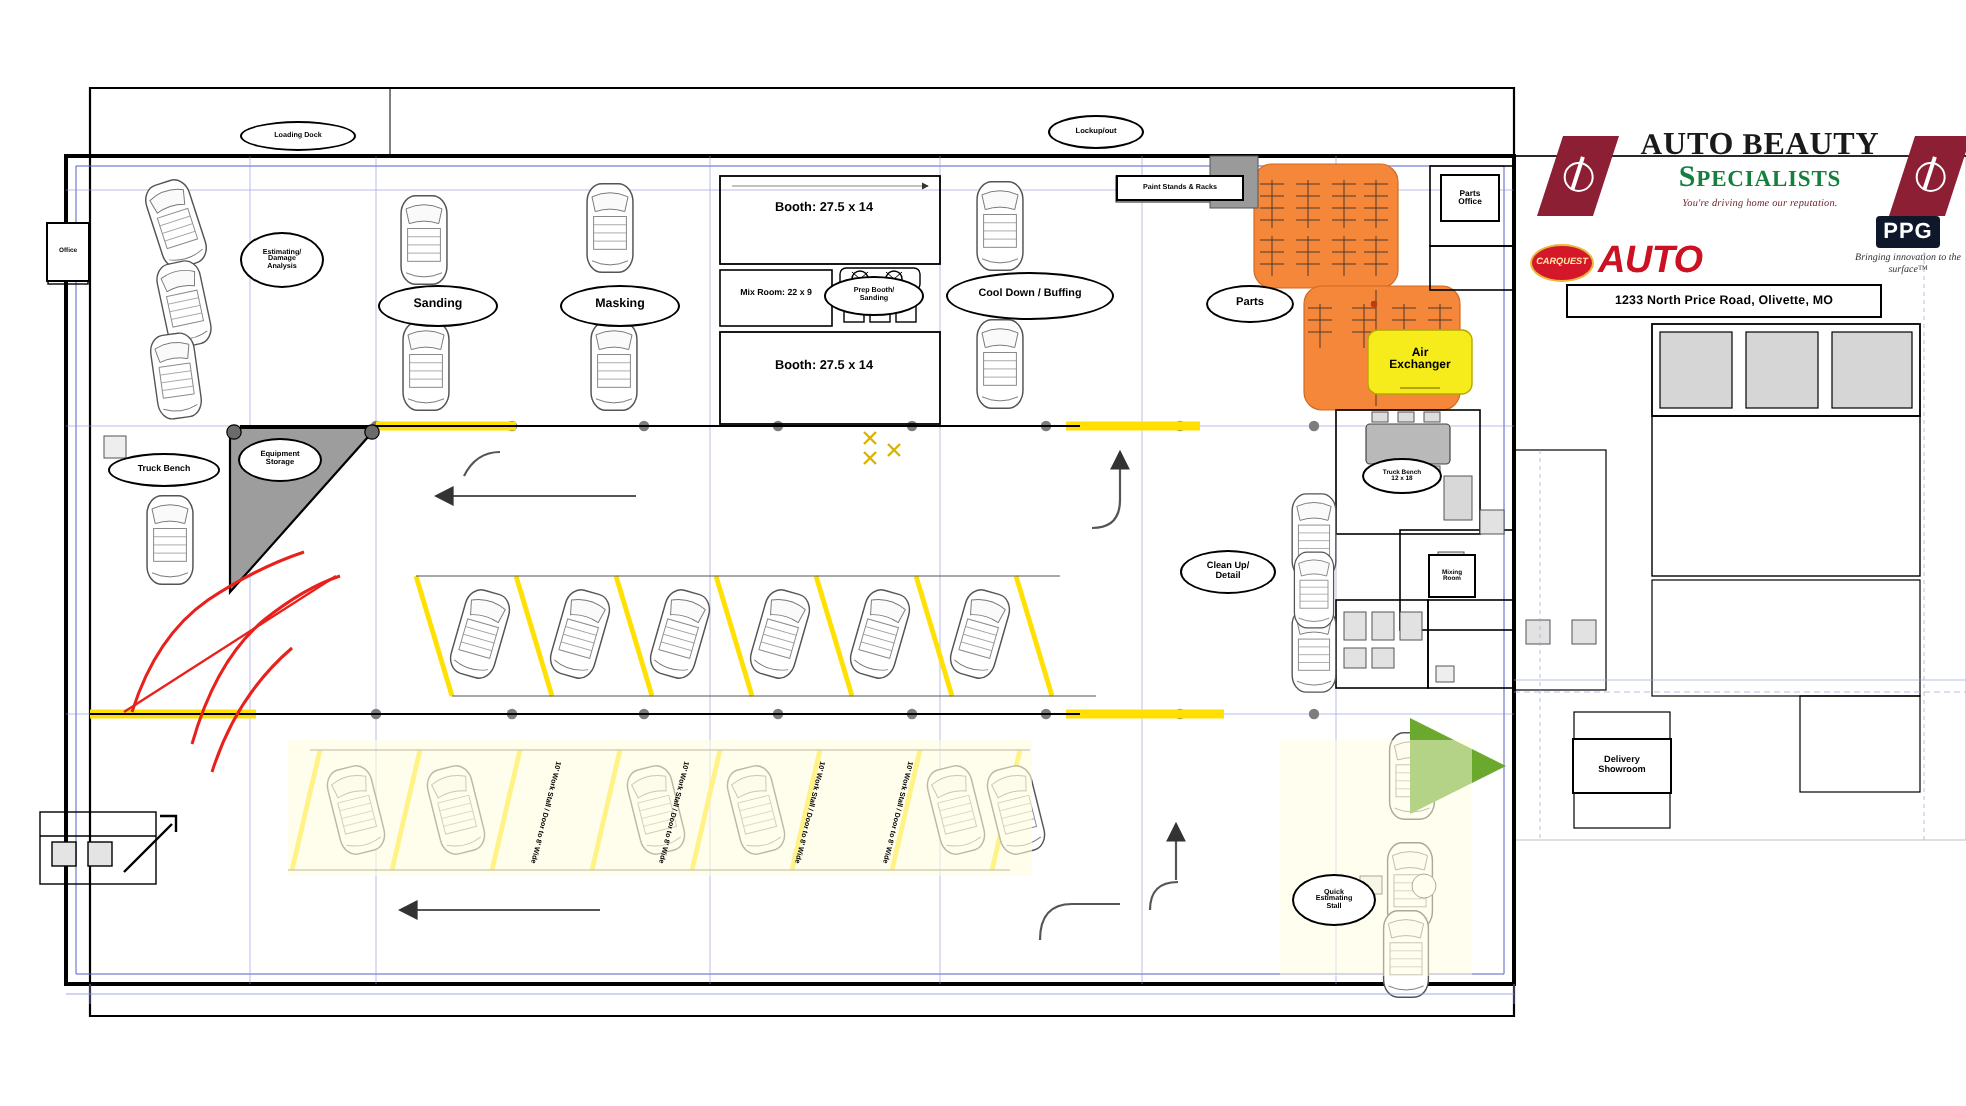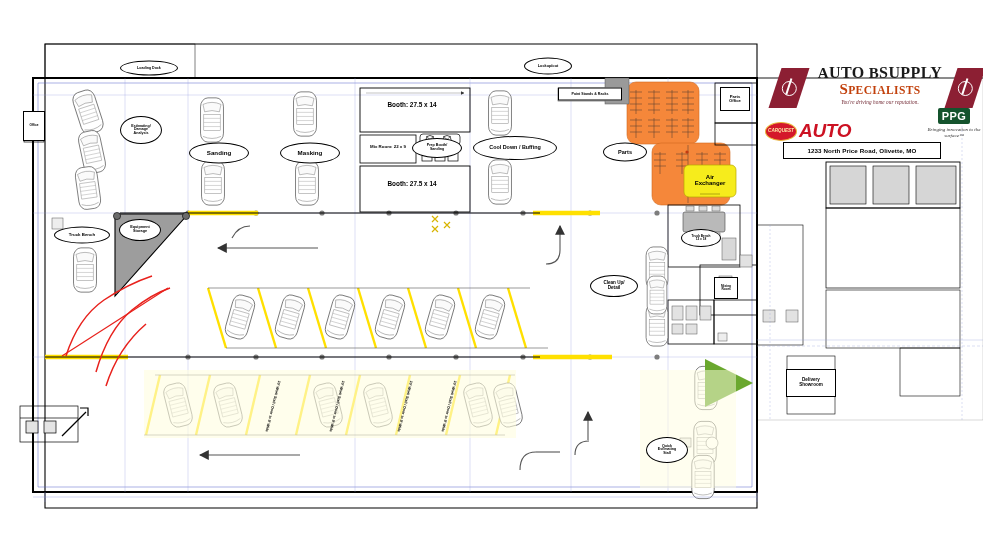--- a/index.html
+++ b/index.html
@@ -26,21 +26,21 @@
         text-align:center;font-weight:bold;line-height:1.05;white-space:pre-line;}
 
   
   #logo{position:absolute;left:757px;top:62px;width:226px;height:110px;}
   .abs-wrap{position:absolute;left:14px;top:2px;width:210px;height:55px;}
   .abs-txt{position:absolute;left:40px;top:1px;width:138px;text-align:center;}
   .abs-l1{font-family:"Liberation Serif",serif;font-weight:bold;
           font-size:15px;letter-spacing:.4px;color:#1a1a1a;line-height:1;}
   .abs-l1 .sm{font-size:16px;}
   .abs-l2{font-family:"Liberation Serif",serif;font-weight:bold;
-          font-size:15px;letter-spacing:.4px;color:#c2410c;line-height:1;margin-top:1px;}
+          font-size:15px;letter-spacing:.4px;color:#15803d;line-height:1;margin-top:1px;}
   .abs-l2 .sm{font-size:11.5px;}
   .abs-tag{font-family:"Liberation Serif",serif;font-style:italic;
            font-size:5.2px;color:#6b1f2a;margin-top:2px;letter-spacing:.1px;}
   .par{position:absolute;width:28px;height:40px;background:#8c1f33;
        transform:skewX(-18deg);}
   .par.left{left:4px;top:4px;}
   .par.right{left:180px;top:4px;}
   .parA{position:absolute;width:13px;height:13px;border:1.6px solid #fff;
         border-radius:50%;left:7px;top:13px;transform:skewX(18deg);}
   .parA:after{content:"";position:absolute;left:5px;top:-4px;width:1.6px;
@@ -49,21 +49,21 @@
   #supply{position:absolute;left:8px;top:56px;width:150px;height:26px;}
   .badge{position:absolute;left:0;top:4px;width:30px;height:17px;
          border-radius:50%;background:#d4182a;border:1.4px solid #e8b93a;}
   .badge span{position:absolute;inset:0;display:flex;align-items:center;
          justify-content:center;font-size:4.6px;font-weight:bold;color:#ffe9a8;
          font-style:italic;line-height:1;text-align:center;}
   .supply-txt{position:absolute;left:34px;top:2px;font-family:"Liberation Sans",sans-serif;
          font-weight:bold;font-style:italic;font-size:19px;color:#cc1122;letter-spacing:-.3px;}
 
   #ppg{position:absolute;left:168px;top:44px;width:58px;height:48px;text-align:center;}
-  .ppg-mark{display:inline-block;background:#14532d;color:#fff;font-weight:bold;
+  .ppg-mark{display:inline-block;background:#0f172a;color:#fff;font-weight:bold;
        font-size:11px;padding:2px 4px;border-radius:2px;letter-spacing:.5px;
        font-family:"Liberation Sans",sans-serif;}
   .ppg-tag{font-size:5px;color:#333;margin-top:3px;line-height:1.25;
        font-family:"Liberation Serif",serif;font-style:italic;}
 
   #addr{position:absolute;left:783px;top:142px;width:156px;height:15px;
         border:1px solid #000;background:#fff;display:flex;align-items:center;
         justify-content:center;font-size:6.2px;font-weight:bold;letter-spacing:.1px;}
 </style>
 </head>
@@ -510,21 +510,21 @@
 
 <div id="logo">
   <div class="abs-wrap">
     <div class="par left">
         <div class="parA"></div>
       </div>
     <div class="par right">
         <div class="parA"></div>
       </div>
     <div class="abs-txt">
-      <div class="abs-l1"><span>A</span><span class="sm">UTO</span> <span>B</span><span class="sm">SUPPLY</span></div>
+      <div class="abs-l1"><span>A</span><span class="sm">UTO</span> <span>B</span><span class="sm">EAUTY</span></div>
       <div class="abs-l2"><span>S</span><span class="sm">PECIALISTS</span></div>
       <div class="abs-tag">You're driving home our reputation.</div>
     </div>
   </div>
 
   <div id="supply">
     <div class="badge">
         <span>CARQUEST</span>
       </div>
     <div class="supply-txt">AUTO SUPPLY</div>

